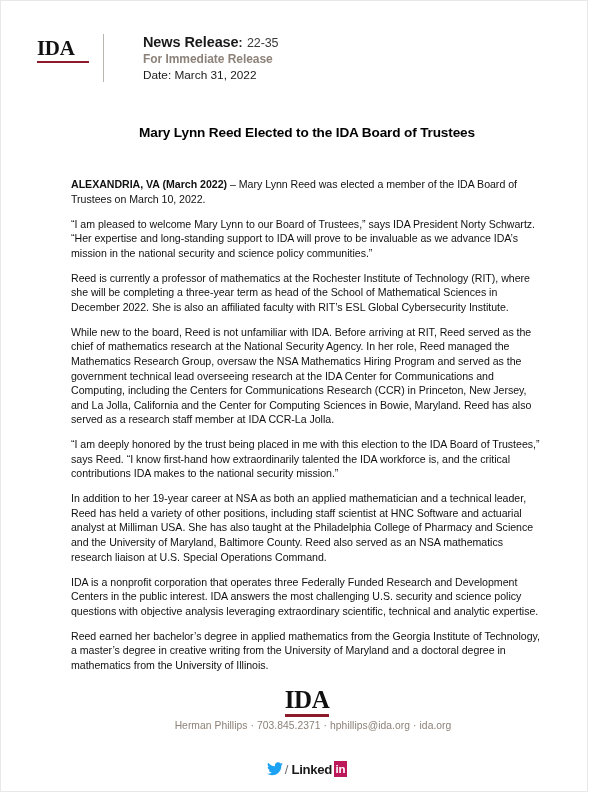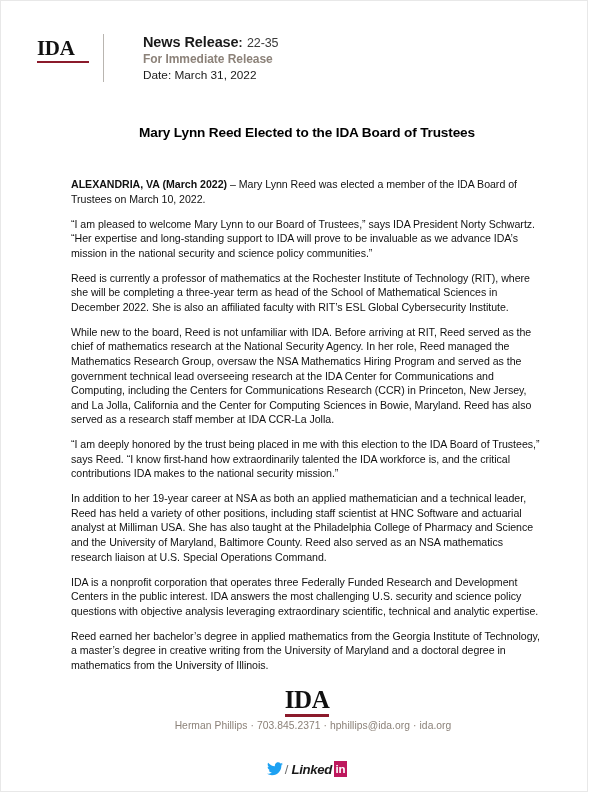--- a/index.html
+++ b/index.html
@@ -188,21 +188,20 @@
     font-size: 13px;
     color: #6f6f6f;
     margin: 0 3px 0 2px;
     font-weight: normal;
   }
   .linked-word {
     font-size: 13.2px;
     font-weight: bold;
     color: #1a1a1a;
     letter-spacing: -0.3px;
-    font-style: italic;
   }
   .in-box {
     display: inline-block;
     background: #be185d;
     color: #ffffff;
     font-size: 11.5px;
     font-weight: bold;
     line-height: 14px;
     height: 14px;
     padding: 1px 2px 1px 2px;

